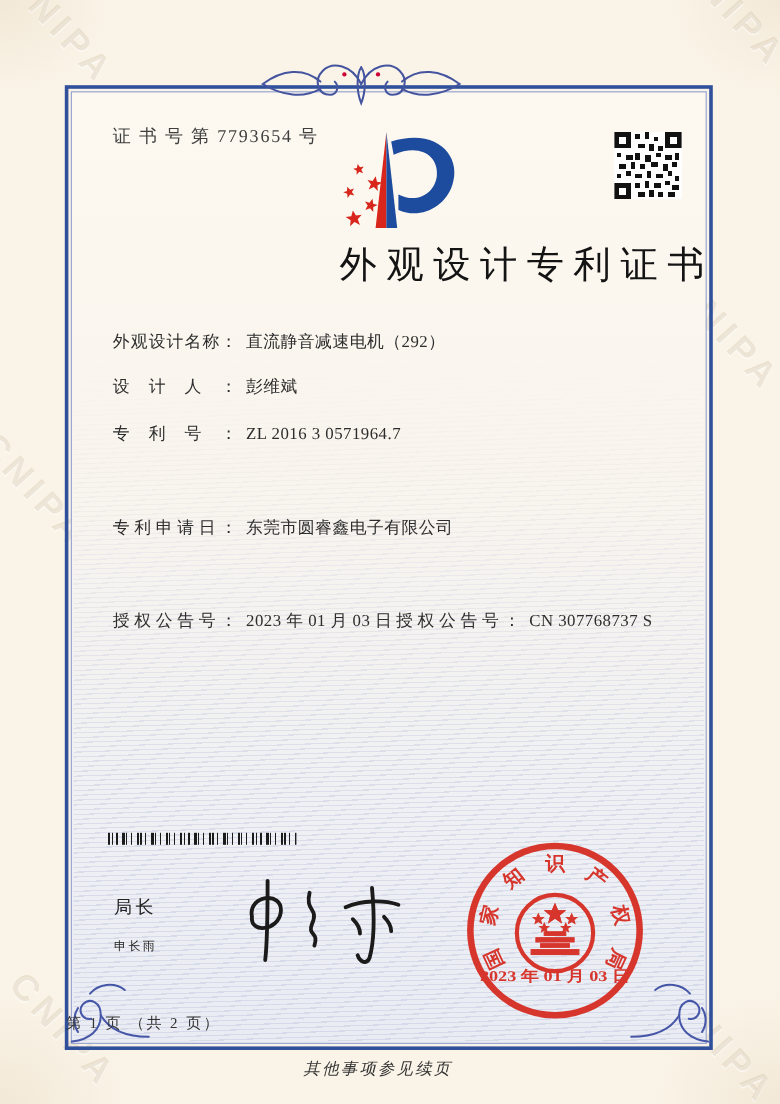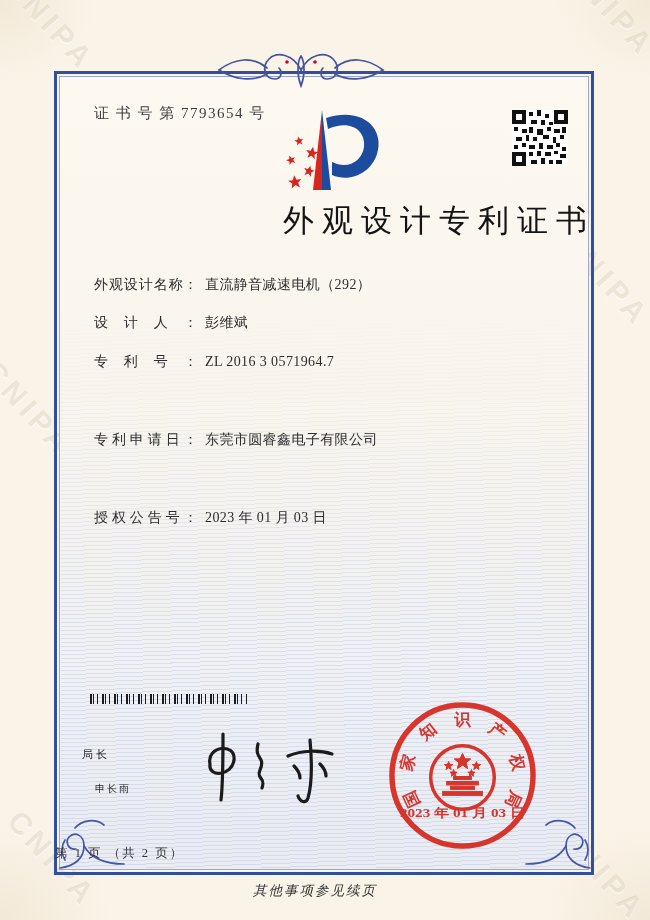--- a/index.html
+++ b/index.html
@@ -41,21 +41,21 @@
   .field-row { left:94px; font-size:14px; letter-spacing:.4px; color:#2d2d2d; white-space:nowrap; }
   .flabel { display:inline-block; width:104px; text-align:justify; text-align-last:justify; }
   .fvalue { padding-left:7px; }
   #row-grant2 { left:330px; }
   #body-paras { left:86px; top:543px; width:487px; font-size:14px; line-height:22.4px;
                 font-style:italic; color:#3a3a3a; letter-spacing:.3px; text-align:justify; }
   #body-paras p { text-indent:2.15em; }
   #barcode { left:90px; top:694px; width:157px; height:10px;
     background:repeating-linear-gradient(90deg,#1c1c1c 0 2px,transparent 2px 3px,#1c1c1c 3px 4px,
       transparent 4px 7px,#1c1c1c 7px 8px,transparent 8px 12px); }
-  #sig-title { left:82px; top:747px; font-size:11px; letter-spacing:3px; color:#222; }
+  #sig-title { left:95px; top:747px; font-size:15px; letter-spacing:3px; color:#222; }
   #sig-name  { left:95px; top:782px; font-size:10px; letter-spacing:2px; color:#222; }
   #page-info { left:55px; top:845px; width:540px; font-size:12.5px;
                letter-spacing:2px; color:#333; }
   #footer-note { left:0; top:882px; width:630px; text-align:center; font-size:13.5px;
                  font-style:italic; letter-spacing:2px; color:#333; z-index:3; }
   svg { display:block; }
 </style>
 </head>
 <body>
 
@@ -173,20 +173,23 @@
   </div>
   <div class="abs field-row" style="top:353px">
     <span class="flabel">专利号：</span><span class="fvalue">ZL 2016 3 0571964.7</span>
   </div>
   <div class="abs field-row" style="top:431px">
     <span class="flabel">专利申请日：</span><span class="fvalue">东莞市圆睿鑫电子有限公司</span>
   </div>
   <div class="abs field-row" style="top:509px">
     <span class="flabel">授权公告号：</span><span class="fvalue">2023 年 01 月 03 日</span>
   </div>
+  <div class="abs field-row" id="row-grant2" style="top:509px">
+    <span class="flabel">授权公告号：</span><span class="fvalue">CN 307768737 S</span>
+  </div>
 
 
   <div class="abs" id="barcode"></div>
 
   <div class="abs" id="sig-title">局长</div>
   <div class="abs" id="sig-name">申长雨</div>
   <svg class="abs" style="left:192px;top:726px" width="150" height="80" viewBox="0 0 150 80">
     <g fill="none" stroke="#1b1b1b" stroke-width="3.2" stroke-linecap="round">
       <path d="M18 38 C14 20 44 16 42 34 C40 50 16 52 18 38"></path>
       <path d="M31 8 C31 30 31 58 29 74"></path>

